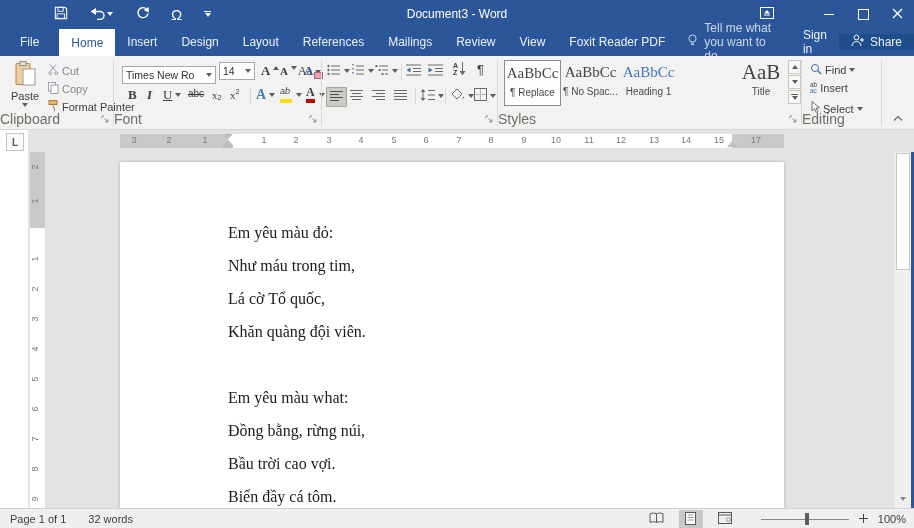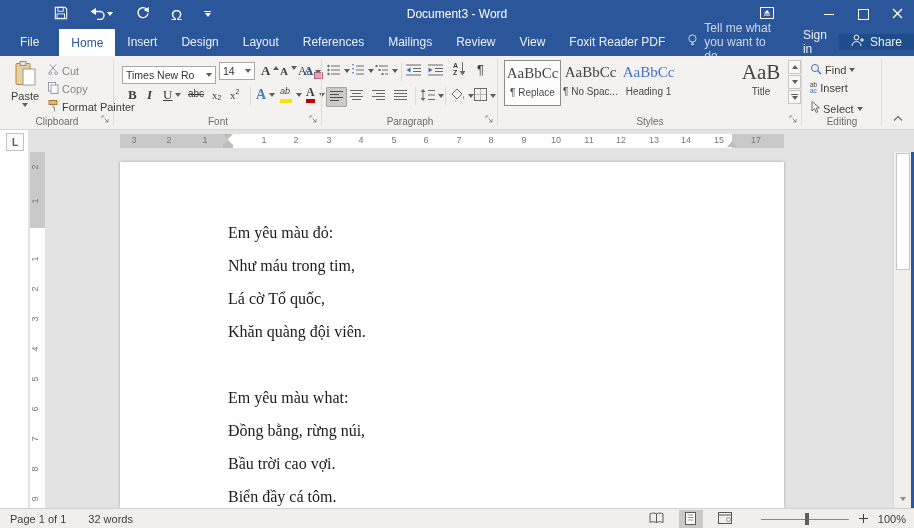--- a/index.html
+++ b/index.html
@@ -28,21 +28,21 @@
   .tab.active{background:#fff;color:#2b579a;margin-top:1px}
   .tellme{display:flex;align-items:center;gap:6px;margin-left:10px;color:rgba(255,255,255,.75)}
   .acct{margin-left:auto;display:flex;align-items:center}
   .signin{display:flex;align-items:center;padding:0 12px}
   .share{display:flex;align-items:center;gap:5px;padding:0 12px;background:#1d4e89}
 
   
   .ribbon{position:absolute;left:0;top:56px;width:914px;height:73px;background:#f3f2f1;border-bottom:1px solid #d8d6d3}
   .rgroup{position:absolute;top:0;height:73px}
   .gdiv{position:absolute;top:3px;bottom:3px;width:1px;background:#dcdad7}
-  .glabel{position:absolute;bottom:2px;left:0;width:100%;text-align:center;font-size:10px;color:#6e6c69}
+  .glabel{position:absolute;bottom:2px;left:0;width:100%;font-size:14px;color:#6e6c69}
   .lnch{position:absolute;bottom:3px;right:4px}
   .rbtn{position:absolute;display:flex;align-items:center;gap:3px;font-size:11px;color:#3f3e3c;white-space:nowrap}
   .combo{position:absolute;background:#fff;border:1px solid #aaa8a6;display:flex;align-items:center;font-size:10.5px;color:#333;padding:0 3px;height:18px;box-sizing:border-box}
   .combo .cardn{margin-left:auto}
   .serifb{font-family:"Liberation Serif","DejaVu Serif",serif;font-weight:bold;font-size:13px}
   .serifi{font-family:"Liberation Serif","DejaVu Serif",serif;font-style:italic;font-weight:bold;font-size:13px}
   .colorbar{position:absolute;left:1px;right:1px;bottom:0;height:4px}
   .seltog{background:#cdcbc8;border:1px solid #a7a5a2;border-radius:1px}
   .sitem{position:absolute;top:4px;width:57px;height:46px;text-align:center;box-sizing:border-box}
   .sitem .samp{font-family:"Liberation Serif","DejaVu Serif",serif;font-size:15px;line-height:24px;white-space:nowrap;overflow:hidden}
@@ -445,21 +445,20 @@
           <span class="cardn"></span>
       </div>
       <div class="rbtn" style="left:152px;top:32px">
         <span><svg width="13" height="13" viewBox="0 0 13 13">
               <rect x="0.5" y="0.5" width="12" height="12" fill="none" stroke="#6d6b68"></rect>
               <line x1="6.5" y1="1" x2="6.5" y2="12" stroke="#b9b7b4"></line>
               <line x1="1" y1="6.5" x2="12" y2="6.5" stroke="#b9b7b4"></line>
             </svg></span>
           <span class="cardn"></span>
       </div>
-      <div class="glabel">Paragraph</div>
       <div class="lnch"><svg width="9" height="9" viewBox="0 0 9 9">
             <path d="M1 3 V1 H3" fill="none" stroke="#8c8a88"></path>
             <path d="M3.5 3.5 L7 7 M7 4.2 V7 H4.2" fill="none" stroke="#8c8a88"></path>
           </svg></div>
       <div class="gdiv" style="left:175px"></div>
     </div>
 
     <div class="rgroup" style="left:498px;width:304px">
       <div class="sitem" style="left:6px;border:1px solid #8f8d8b;background:#fdfdfd">
         <div class="samp">AaBbCc</div>

